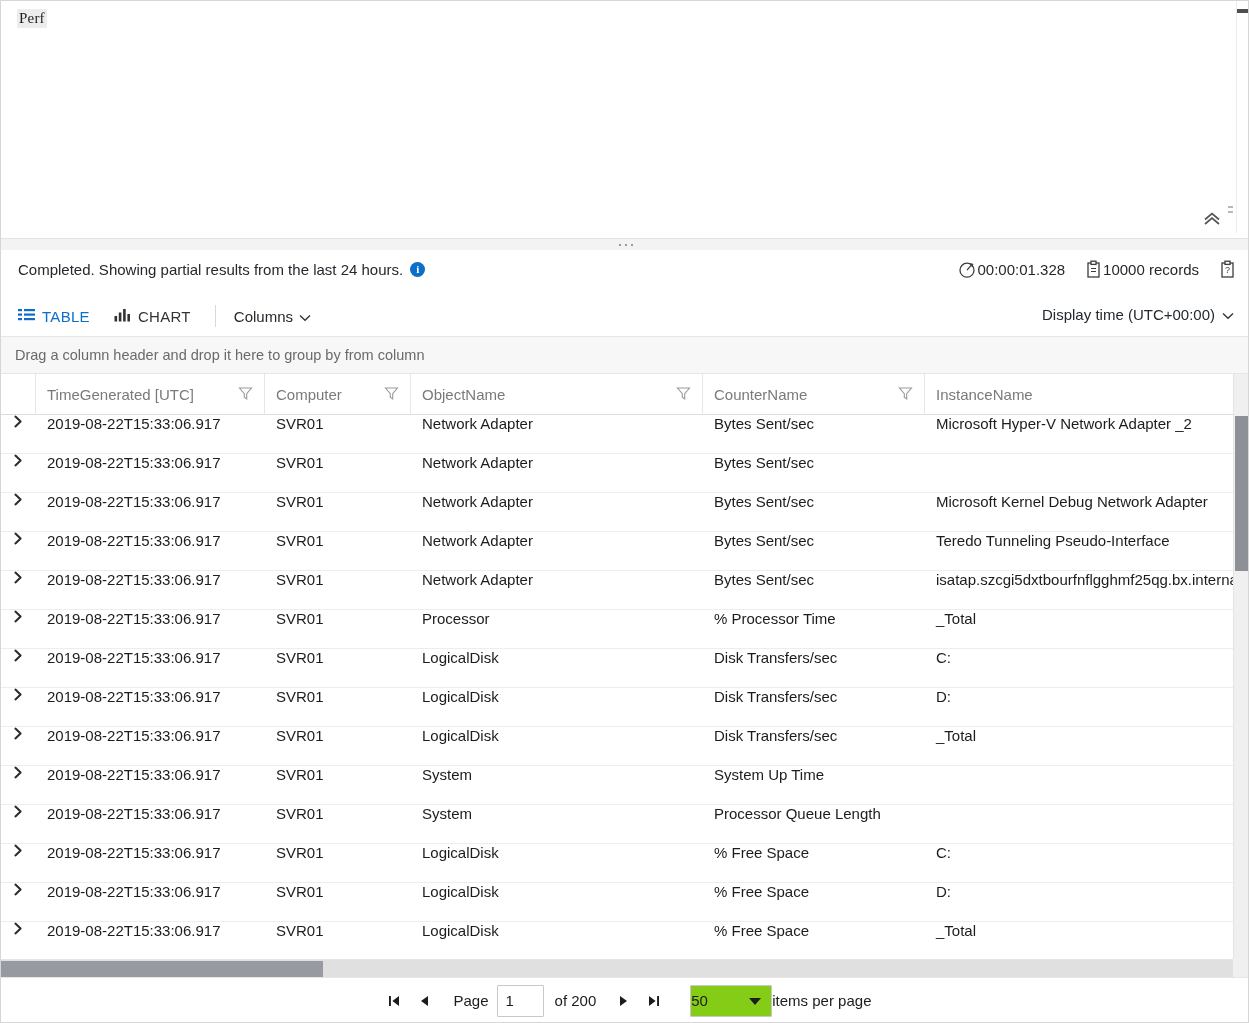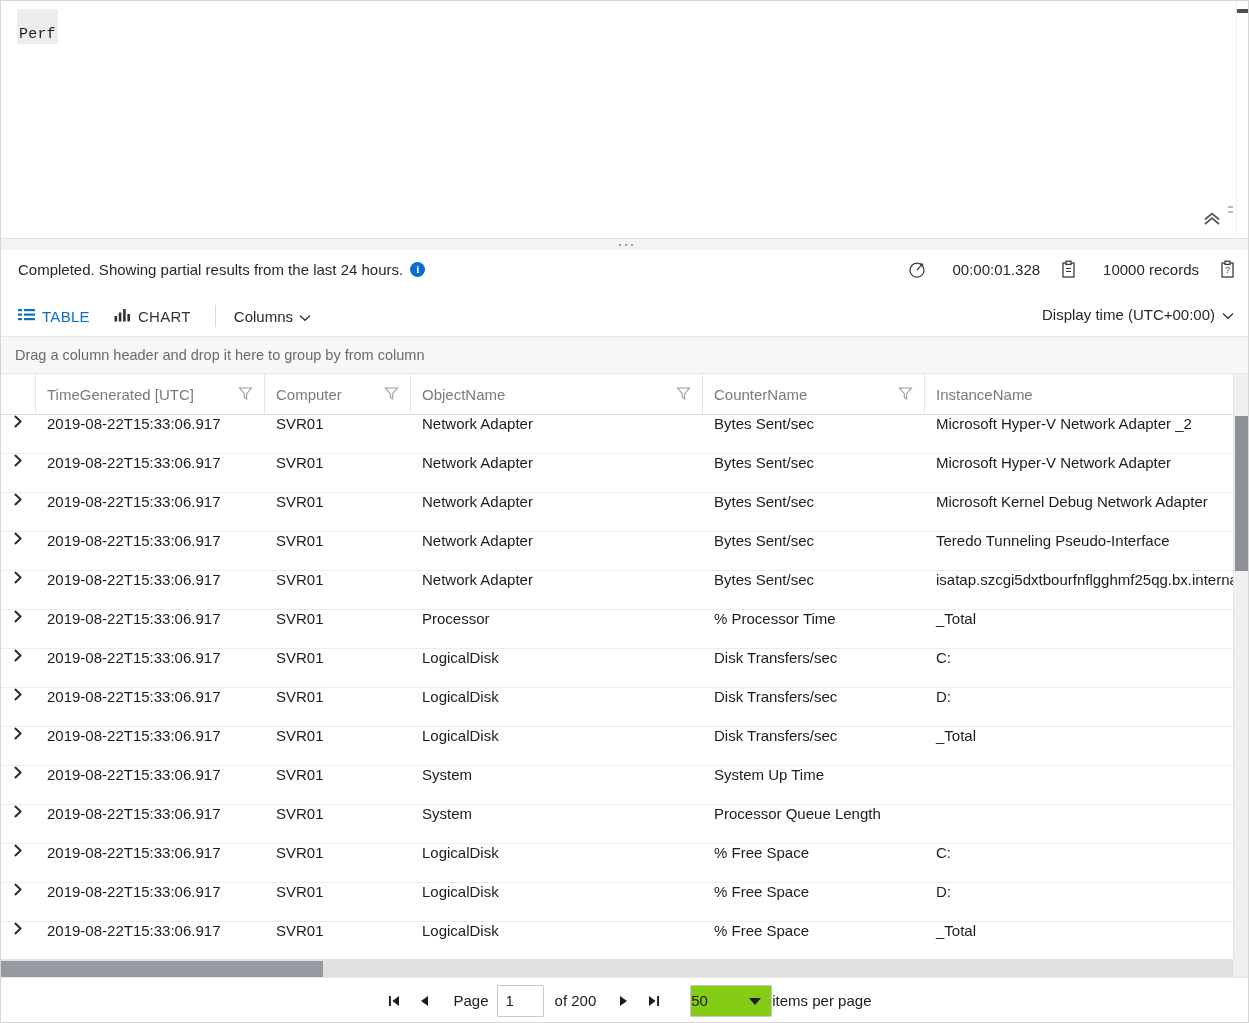--- a/index.html
+++ b/index.html
@@ -18,24 +18,24 @@
   }
 
   
   .editor {
     position: absolute; left: 0; top: 0; width: 1249px; height: 238px;
     background: #ffffff;
     border-bottom: 1px solid #e3e3e3;
   }
   .editor-text {
     position: absolute; left: 16px; top: 8px;
-    font-family: Liberation Mono, monospace;
+    font-family: Liberation Serif, serif;
     font-size: 15px; color: #1f1f1f;
     background: #ededed;
-    padding: 17px 2px 1px 2px;
+    padding: 1px 2px 1px 2px;
     letter-spacing: .2px;
   }
   .editor-scroll {
     position: absolute; right: 0; top: 0; width: 14px; height: 232px;
     background: #ffffff; border-left: 1px solid #ececec;
   }
   .editor-scroll-thumb {
     position: absolute; left: 0; top: 8px; width: 14px; height: 4px;
     background: #4f4f4f;
   }
@@ -76,21 +76,21 @@
     font-size: 11px; font-weight: bold;
     display: inline-flex; align-items: center; justify-content: center;
     font-family: "Liberation Serif", serif;
     line-height: 1;
   }
   .status-right {
     position: absolute; right: 14px; top: 10px;
     display: flex; align-items: center; gap: 20px;
     font-size: 15px; color: #24292e;
   }
-  .status-chip { display: flex; align-items: center; gap: 26px; }
+  .status-chip { display: flex; align-items: center; gap: 1px; }
   .status-chip svg { display: block; }
 
   
   .toolbar {
     position: absolute; left: 0; top: 296px; width: 1249px; height: 40px;
     border-bottom: 1px solid #e6e6e6;
   }
   .tool-left {
     position: absolute; left: 17px; top: 5px;
     display: flex; align-items: center; height: 28px;
@@ -385,21 +385,20 @@
         <div class="tr">
           <div class="td td-expander">
             <svg class="caret" width="11" height="13" viewBox="0 0 11 13">
               <path d="M2.4 1.6 L7.6 6.5 L2.4 11.4" stroke="#2a2a2a" stroke-width="2" fill="none" stroke-linecap="round" stroke-linejoin="round"></path>
             </svg>
           </div>
           <div class="td" style="width: 229px;">2019-08-22T15:33:06.917</div>
           <div class="td" style="width: 146px;">SVR01</div>
           <div class="td" style="width: 292px;">Network Adapter</div>
           <div class="td" style="width: 222px;">Bytes Sent/sec</div>
-          <div class="td" style="width: 310px;">Microsoft Hyper-V Network Adapter</div>
         </div>
         <div class="tr">
           <div class="td td-expander">
             <svg class="caret" width="11" height="13" viewBox="0 0 11 13">
               <path d="M2.4 1.6 L7.6 6.5 L2.4 11.4" stroke="#2a2a2a" stroke-width="2" fill="none" stroke-linecap="round" stroke-linejoin="round"></path>
             </svg>
           </div>
           <div class="td" style="width: 229px;">2019-08-22T15:33:06.917</div>
           <div class="td" style="width: 146px;">SVR01</div>
           <div class="td" style="width: 292px;">Network Adapter</div>

